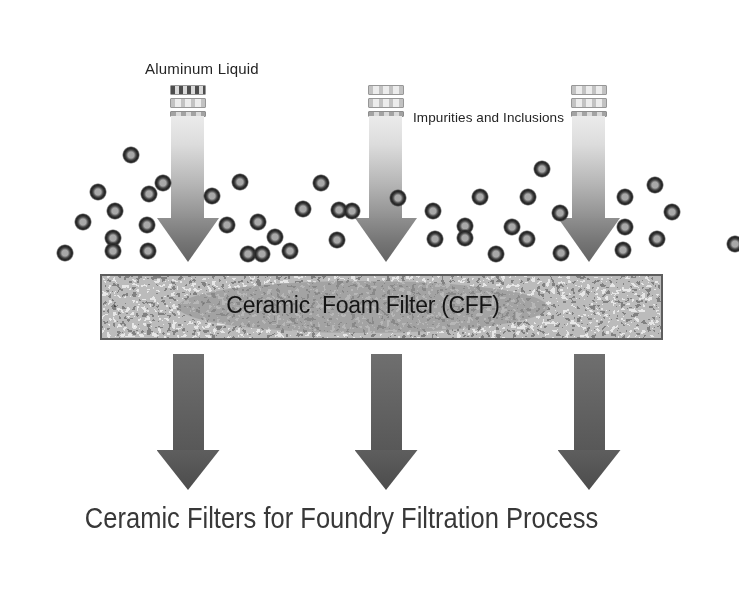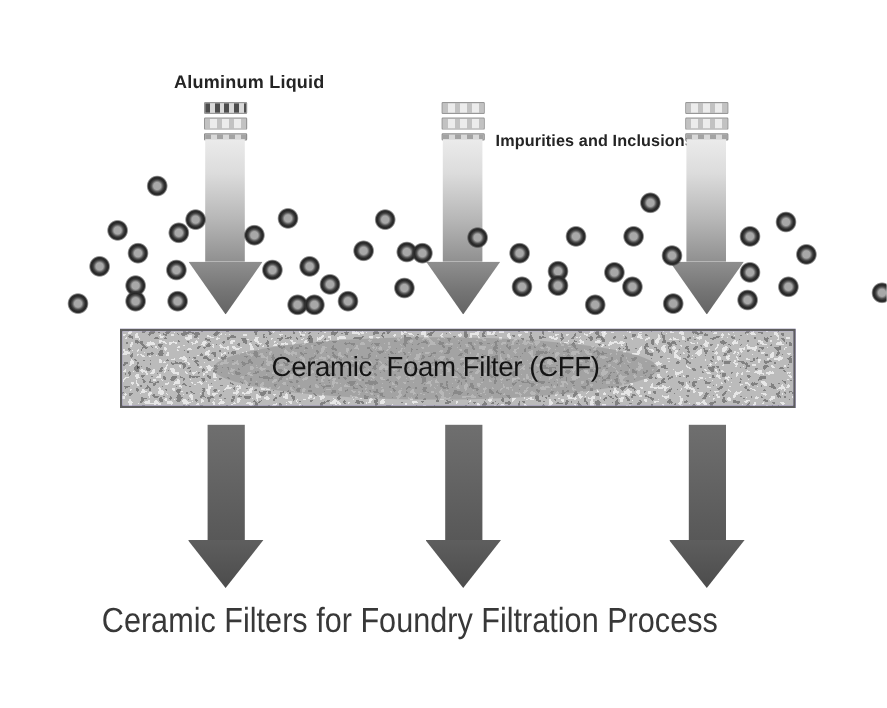--- a/index.html
+++ b/index.html
@@ -3,21 +3,21 @@
 <meta charset="utf-8">
 <style>
   html,body{margin:0;padding:0;background:#fff;}
   #stage{
     position:relative;
     width:739px;height:590px;
     background:#ffffff;
     overflow:hidden;
     font-family:"Liberation Sans", sans-serif;
   }
-  .lbl{position:absolute;color:#242424;font-weight:bold;white-space:nowrap;}
+  .lbl{position:absolute;color:#242424;font-weight:normal;white-space:nowrap;}
   #lbl-aluminum{left:145px;top:60px;font-size:15px;letter-spacing:.2px;}
   #lbl-impurities{left:413px;top:110px;font-size:13.5px;letter-spacing:.1px;}
 
   
   .top-arrow{position:absolute;top:85px;width:62px;height:177px;}
   .stripes{position:absolute;left:13px;top:0;width:36px;}
   .stripe{height:8px;margin-bottom:3px;border:1px solid #979797;border-radius:1px;
     background:repeating-linear-gradient(90deg,#c2c2c2 0 4px,#ececec 4px 10px);}
   .stripe.last{height:4px;border-color:#8d8d8d;
     background:repeating-linear-gradient(90deg,#a3a3a3 0 5px,#d9d9d9 5px 10px);}
@@ -27,21 +27,21 @@
   .head{position:absolute;left:0;top:133px;width:62px;height:44px;
     clip-path:polygon(0 0,100% 0,50% 100%);
     background:linear-gradient(180deg,#8f8f8f 0%,#757575 55%,#646464 100%);}
 
   
   .dot{position:absolute;width:18px;height:18px;border-radius:50%;
     background:radial-gradient(circle at 50% 50%, #a8a8a8 0 3px, #4a4a4a 5px, #262626 6.5px, #303030 7.5px, rgba(48,48,48,0) 9px);}
 
   
   #filter-band{position:absolute;left:100px;top:274px;width:563px;height:66px;
-    border:2px solid #5e5e5e;box-sizing:border-box;background:#c4b5fd;padding-left:16px;}
+    border:2px solid #5e5e5e;box-sizing:border-box;background:#a16207;padding-left:16px;}
   #filter-band svg{position:absolute;left:0;top:0;display:block;}
   #band-label{position:absolute;left:28px;top:16px;width:466px;text-align:center;
     font-size:23px;color:#141414;white-space:pre;letter-spacing:-0.3px;
     text-shadow:0 0 2px rgba(160,160,160,.8);}
 
   
   .bottom-arrow{position:absolute;top:354px;width:63px;height:136px;}
   .bshaft{position:absolute;left:16px;top:0;width:31px;height:96px;
     background:linear-gradient(180deg,#6f6f6f,#585858);}
   .bhead{position:absolute;left:0;top:96px;width:63px;height:40px;

